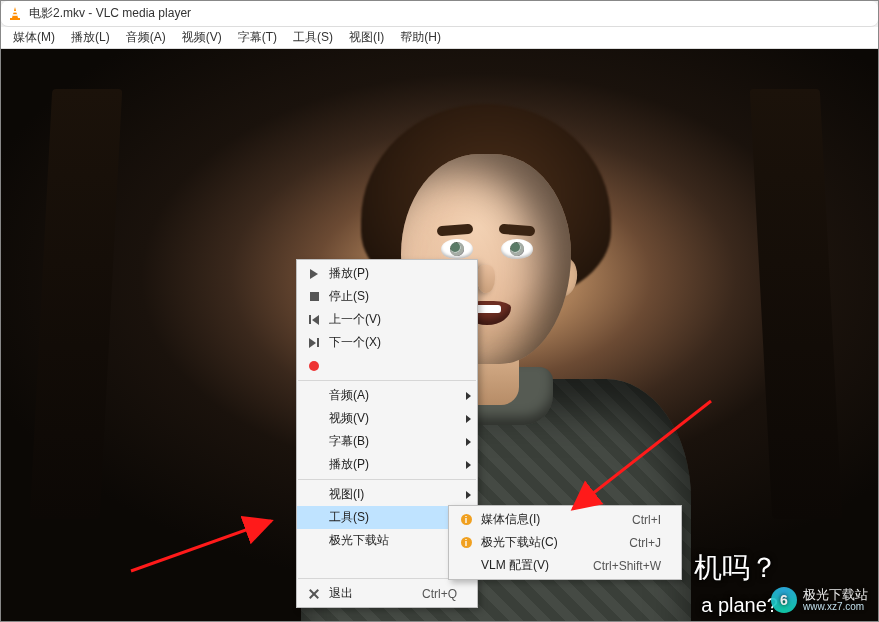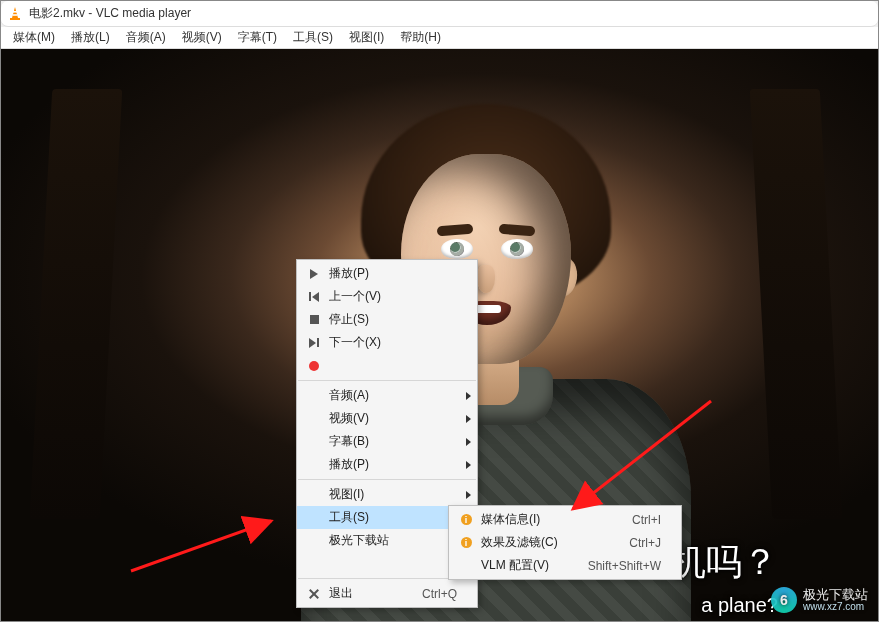--- a/index.html
+++ b/index.html
@@ -115,21 +115,21 @@
     position:absolute; left:420px; top:318px; width:132px; height:58px;
     background:#565b53; border-radius: 14px 14px 30px 30px;
     box-shadow: inset 0 -8px 12px rgba(0,0,0,.45);
   }
   .bg-post{ position:absolute; background:linear-gradient(#1b120a,#0c0805); border-radius:4px; }
   .bg-post.a{ left:40px; top:40px; width:70px; height:430px; transform:skewX(-3deg);}
   .bg-post.b{ left:760px; top:40px; width:70px; height:430px; transform:skewX(3deg);}
   .subtitle {
     position: absolute;
     right: 100px; bottom: 34px;
-    color: #fff; font-size: 36px;
+    color: #fff; font-size: 28px;
     text-shadow: 0 0 6px #000, 0 0 3px #000;
     margin-top: 24px;
   }
   .subtitle2{
     position: absolute;
     right: 100px; bottom: 4px;
     color: #fff; font-size: 20px;
     text-shadow: 0 0 6px #000, 0 0 3px #000;
   }
   .watermark {
@@ -271,29 +271,29 @@
 
 <div class="context-menu cm-main">
   <div class="row">
     <span class="icon-cell">
         <span class="ic-play"></span>
       </span>
     <span class="label">播放(P)</span>
   </div>
   <div class="row">
     <span class="icon-cell">
+        <span class="ic-stop"></span>
+      </span>
+    <span class="label">停止(S)</span>
+  </div>
+  <div class="row">
+    <span class="icon-cell">
         <span class="ic-prev"></span>
       </span>
     <span class="label">上一个(V)</span>
-  </div>
-  <div class="row">
-    <span class="icon-cell">
-        <span class="ic-stop"></span>
-      </span>
-    <span class="label">停止(S)</span>
   </div>
   <div class="row">
     <span class="icon-cell">
         <span class="ic-next"></span>
       </span>
     <span class="label">下一个(X)</span>
   </div>
   <div class="row">
     <span class="icon-cell">
         <span class="ic-rec"></span>
@@ -355,27 +355,27 @@
     <span class="icon-cell">
         <span class="ic-info">i</span>
       </span>
     <span class="label">媒体信息(I)</span>
     <span class="accel">Ctrl+I</span>
   </div>
   <div class="row">
     <span class="icon-cell">
         <span class="ic-info">i</span>
       </span>
-    <span class="label">效果及滤镜(C)</span>
+    <span class="label">极光下载站(C)</span>
     <span class="accel">Ctrl+J</span>
   </div>
   <div class="row">
     <span class="icon-cell"></span>
     <span class="label">VLM 配置(V)</span>
-    <span class="accel">Shift+Shift+W</span>
+    <span class="accel">Ctrl+Shift+W</span>
   </div>
 </div>
 
 <div class="arrow" style="left:130px; top:460px;">
   <svg width="180" height="120">
     <defs>
         <marker id="ah1" markerWidth="12" markerHeight="12" refX="9" refY="5" orient="auto">
       <path d="M0,0 L10,5 L0,10 Z" fill="#ff1a1a"></path>
         </marker>
       </defs>

